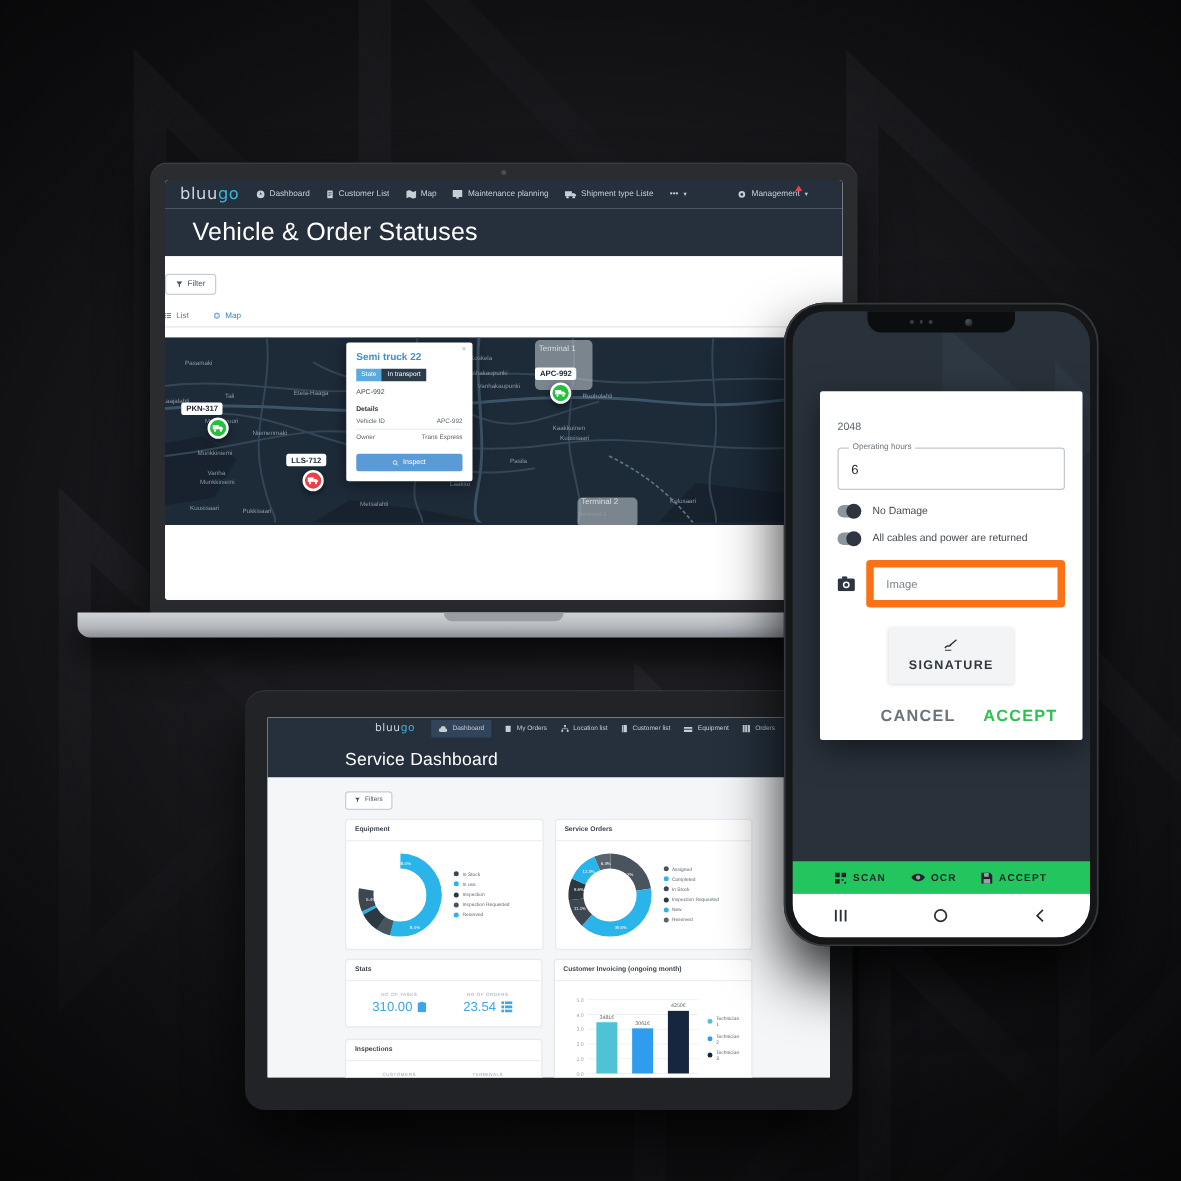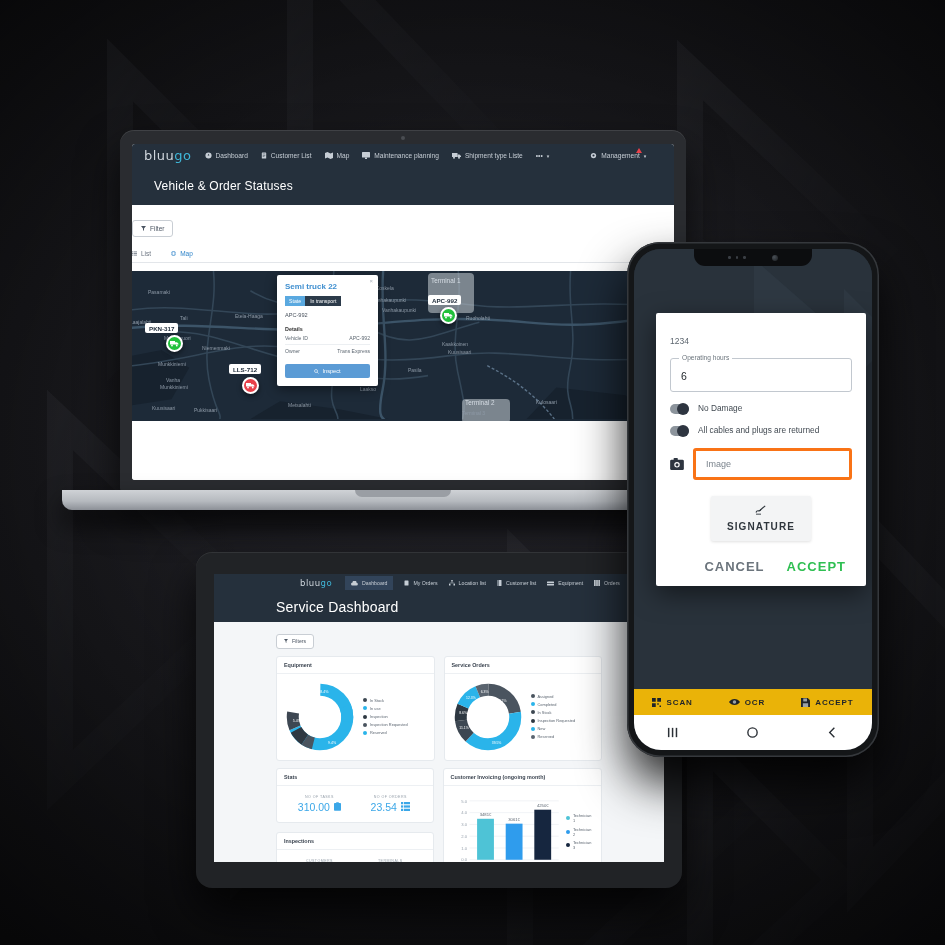--- a/index.html
+++ b/index.html
@@ -45,21 +45,21 @@
   .brand .go { color:#3fb6d8; }
   .navitem { display:flex; align-items:center; gap:4px; color:#c6cdd5; white-space:nowrap; }
   .navitem.active { background:#32445a; }
   .pagehead { background:#25303c; color:#fff; }
   .pagehead h1 { font-weight:400; letter-spacing:.2px; }
 
   
   #lp-nav { height: 23px; padding: 0 12px; gap: 13px; font-size: 6.6px; }
   #lp-nav .brand { font-size: 13px; }
   #lp-head { height: 38px; padding: 0 22px; display:flex; align-items:center; }
-  #lp-head h1 { font-size: 12px; }
+  #lp-head h1 { font-size: 20px; }
   #lp-body { background:#fff; height: calc(100% - 61px); padding: 12px 17px 0 0; }
   .btn-outline { display:inline-flex; align-items:center; gap:4px; border:1px solid #c9ced4;
      background:#fff; color:#4b5562; border-radius:3px; }
   #lp-filter { font-size:6.5px; padding:4px 8px; }
   #lp-tabs { display:flex; gap:20px; margin-top:13px; border-bottom:1px solid #e3e6ea;
      padding-bottom:5px; font-size:6.5px; }
   #lp-tabs .tab { display:flex; gap:4px; align-items:center; color:#6b7480; }
   #lp-tabs .tab.active { color:#2f84c9; }
   #lp-map { position:relative; height: 150px; margin-top: 8px; background:#1d2a38; overflow:hidden; }
 
@@ -148,31 +148,31 @@
   .toggle-row { display:flex; align-items:flex-start; gap:9px; margin-top:11px; }
   .toggle { width:19px; height:10px; border-radius:6px; position:relative; flex:none; margin-top:1px; }
   .toggle.on { background:#8c949c; }
   .toggle.on::after { content:''; position:absolute; right:0; top:-1px; width:12px; height:12px;
      border-radius:50%; background:#2e3540; }
   .toggle.off { background:#d6dade; }
   .toggle.off::after { content:''; position:absolute; left:0; top:-1px; width:12px; height:12px;
      border-radius:50%; background:#fff; box-shadow:0 1px 3px rgba(0,0,0,.35); }
   .toggle-row span { font-size:8.3px; color:#424a52; line-height:1.35; }
   #ph-image-row { display:flex; align-items:center; gap:9px; margin-top:12px; }
-  #ph-image-box { flex:1; border:3px solid #f97316; border-radius:3px; padding:8px 10px;
+  #ph-image-box { flex:1; border:6px solid #f97316; border-radius:3px; padding:8px 10px;
      font-size:9px; color:#7b848d; }
   #ph-sign { margin:16px auto 0 auto; width:fit-content; background:#f3f4f5;
      padding:9px 16px; border-radius:2px; font-size:10px; font-weight:bold;
      letter-spacing:1.1px; color:#2f363d; display:flex; align-items:center; gap:6px;
      box-shadow:0 1px 3px rgba(0,0,0,.12);flex-direction:column; }
   #ph-actions { display:flex; justify-content:flex-end; gap:22px; padding:18px 6px 12px 0; }
   #ph-actions div { font-size:13px; font-weight:bold; letter-spacing:1px; color:#6b747c; }
   #ph-actions .accept { color:#2fbf52; }
   #ph-bottombar { position:absolute; left:0; right:0; bottom:35px; height:26px;
-     background:#eab308; display:flex; align-items:center; justify-content:center; gap:36px;margin-top:28px; }
+     background:#22c55e; display:flex; align-items:center; justify-content:center; gap:20px;margin-top:28px; }
   #ph-bottombar div { display:flex; align-items:center; gap:5px; font-size:8px;
      font-weight:bold; letter-spacing:.9px; color:#1f242a; }
   #ph-navbar { position:absolute; left:0; right:0; bottom:0; height:35px; background:#fff;
      display:flex; align-items:center; justify-content:space-around; color:#2b3036; }
 
   svg { display:block; }
 </style>
 </head>
 <body>
 
@@ -700,34 +700,34 @@
           <i></i>
           <i></i>
           <i></i>
         </div>
       <div class="brand">
         <span>bluu</span><span class="go">go</span>
       </div>
     </div>
 
     <div id="ph-dialog">
-      <div id="ph-code">1234</div>
+      <div id="ph-code">2048</div>
 
       <div class="field">
         <div class="flabel">Operating hours</div>
         <div class="fval">6</div>
       </div>
 
       <div class="toggle-row">
         <div class="toggle on"></div>
         <span>No Damage</span>
       </div>
       <div class="toggle-row">
         <div class="toggle on"></div>
-        <span>All cables and plugs are returned</span>
+        <span>All cables and power are returned</span>
       </div>
 
       <div id="ph-image-row">
         <svg width="14" height="12" viewBox="0 0 16 14">
             <rect x="0" y="2" width="16" height="12" rx="1.6" fill="#2e3540"></rect>
             <rect x="4" y="0" width="5" height="2.5" rx="1" fill="#2e3540"></rect>
             <circle cx="8" cy="8" r="3.2" fill="#fff"></circle>
             <circle cx="8" cy="8" r="1.8" fill="#2e3540"></circle>
           </svg>
         <div id="ph-image-box">Image</div>

